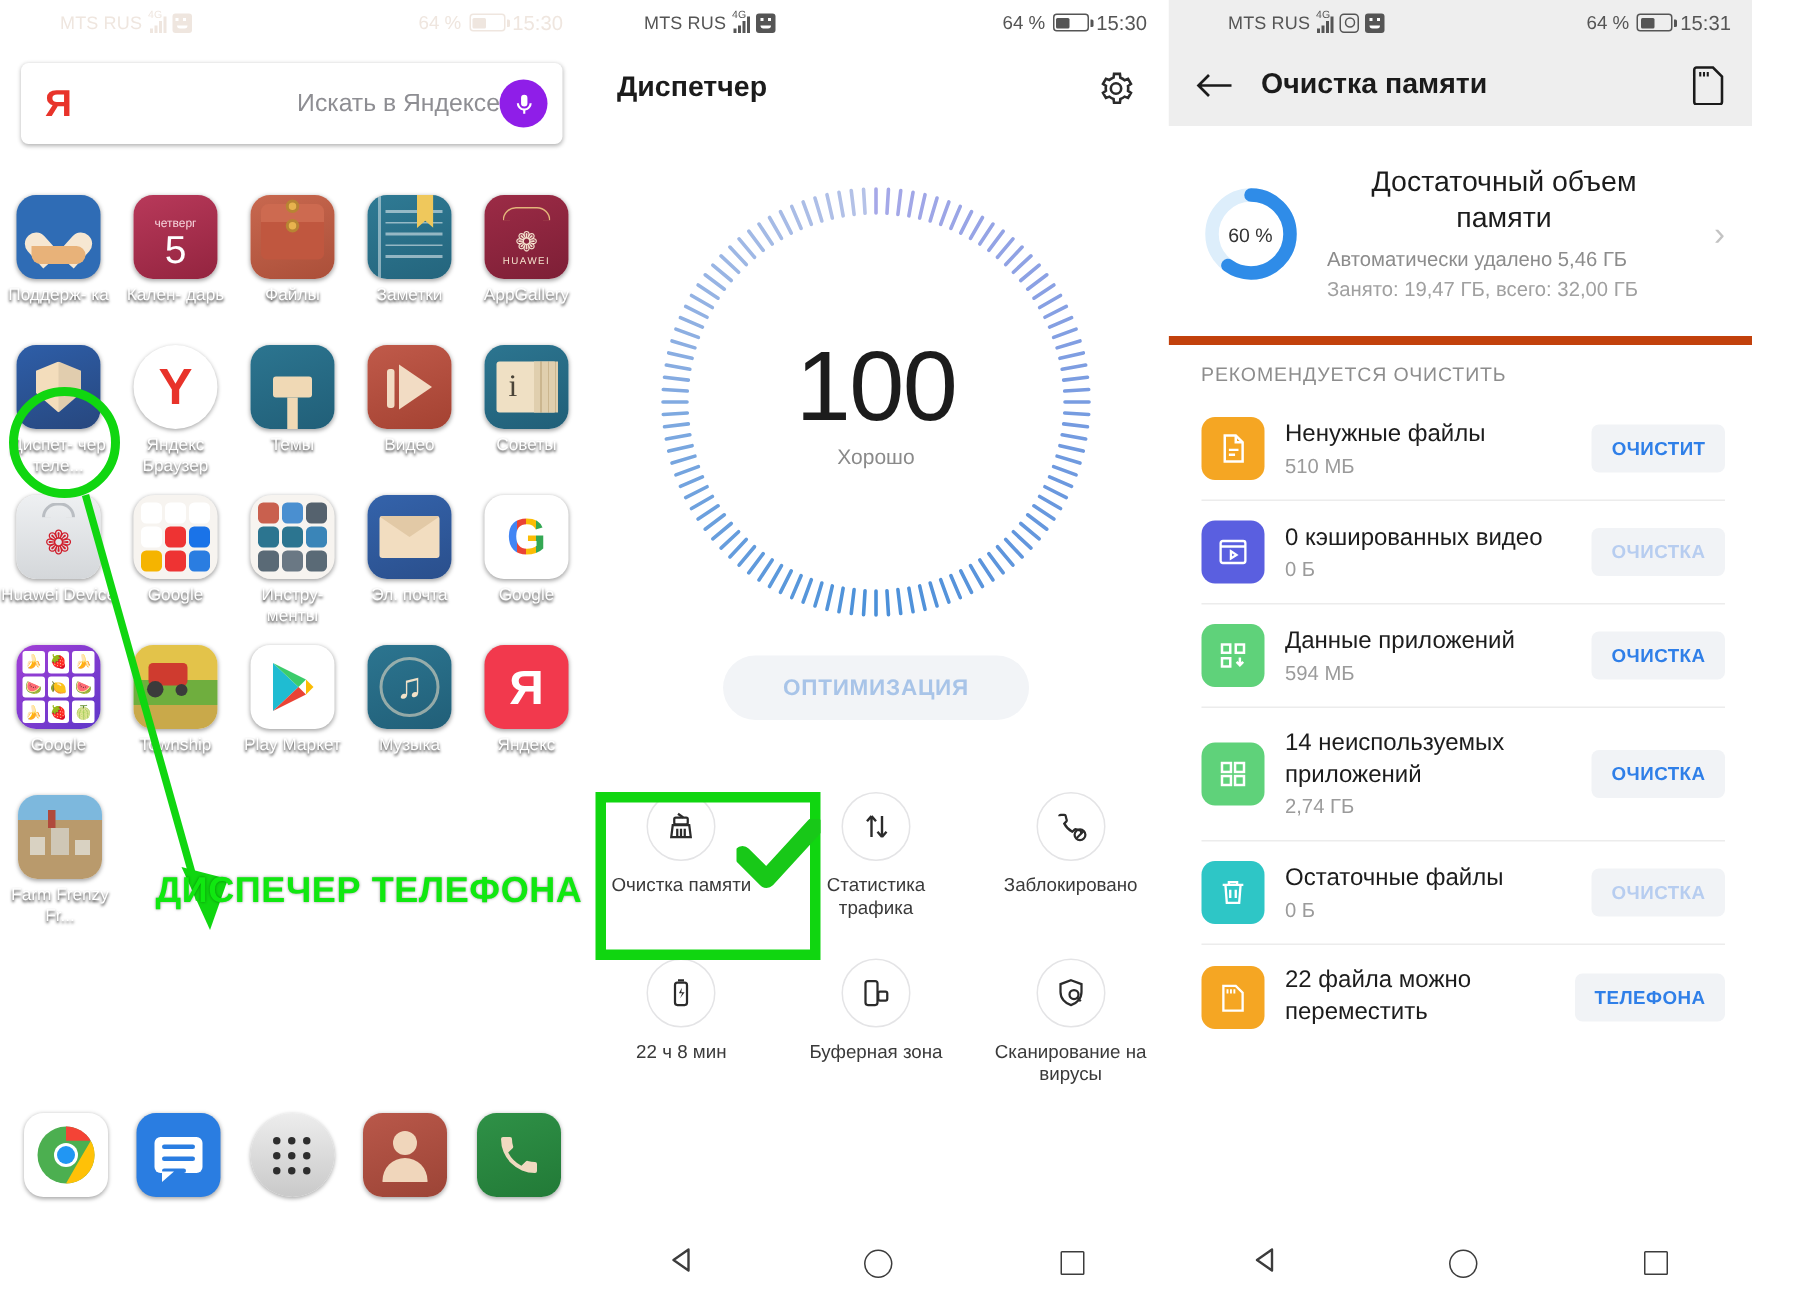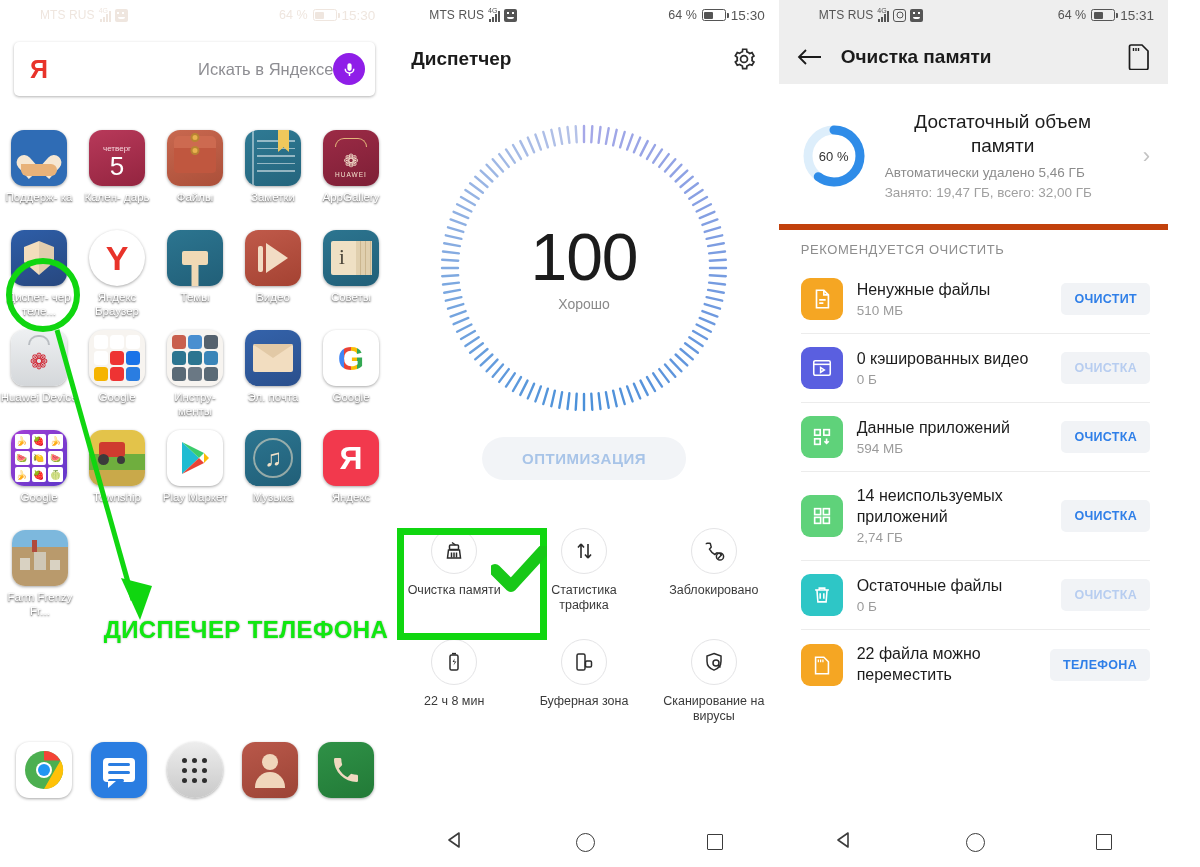--- a/index.html
+++ b/index.html
@@ -169,21 +169,21 @@
   .ic-farm { background:linear-gradient(180deg,#7db8dd 0 30%,#b99a6c 30%); }
   .ic-farm .b{position:absolute;background:#c8c0b0;}
 
   
   .hl-circle {
     position:absolute; left:6px; top:258px; width:74px; height:74px;
     border: 6px solid #10d610; border-radius: 50%; z-index: 6; pointer-events:none;
   }
   .anno-arrow { position:absolute; left:0; top:0; width:400px; height:867px; z-index:6; pointer-events:none;}
   .anno-text {
-    position:absolute; left:96px; top:616px; width:300px; text-align:center;
+    position:absolute; left:96px; top:580px; width:300px; text-align:center;
     color:#10e810; font-size:24px; font-weight:700; letter-spacing:.4px; z-index:7;
     text-shadow:0 0 2px rgba(0,0,0,.4);
   }
 
   .dots { position:absolute; left:0; right:0; top:715px; display:flex; justify-content:center; gap:12px; z-index:4;}
   .dots i{width:5px;height:5px;border-radius:50%;background:rgba(255,255,255,.45);}
   .dots i.on{background:#fff;width:7px;height:7px;}
 
   .dock { position:absolute; left:0; right:0; top:742px; display:flex; justify-content:space-around; padding:0 6px; z-index:4;}
   .dockicon { width:56px;height:56px;border-radius:13px;display:flex;align-items:center;justify-content:center;position:relative;box-shadow:0 1px 3px rgba(0,0,0,.35);}

